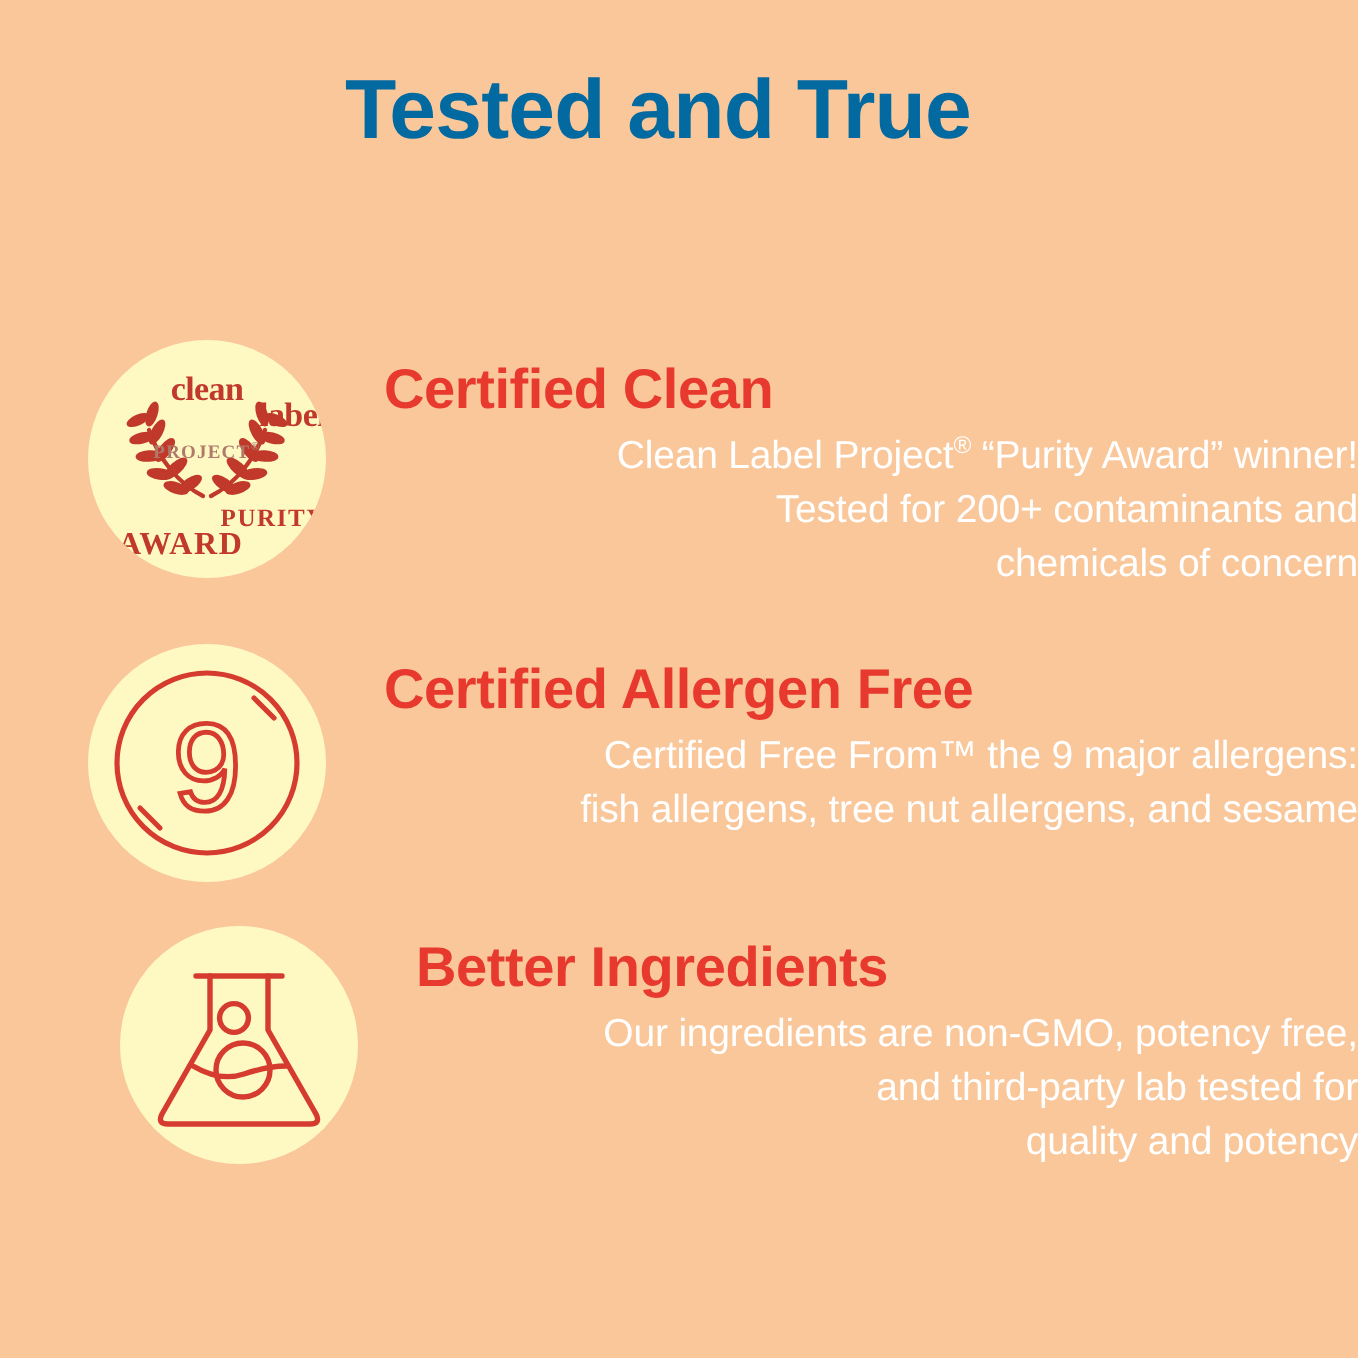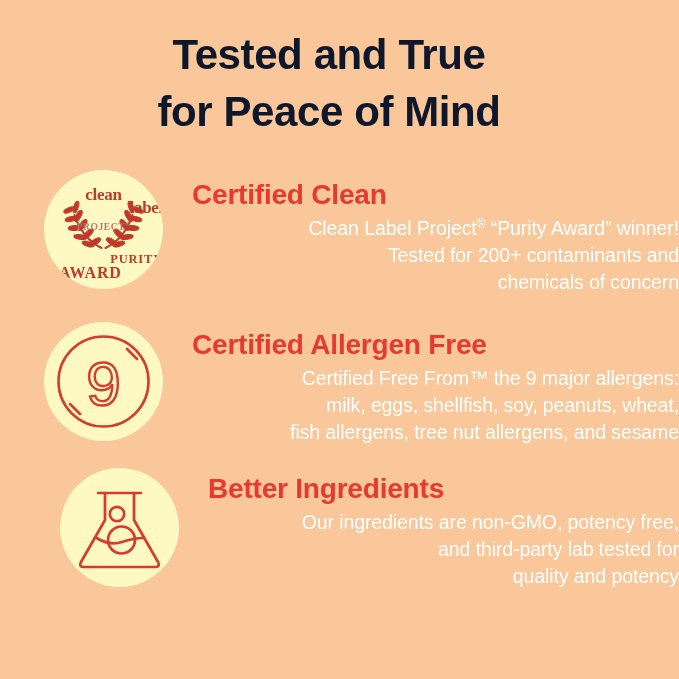--- a/index.html
+++ b/index.html
@@ -22,21 +22,21 @@
     box-sizing: border-box;
   }
 
   
   .headline {
     position: absolute;
     left: 0;
     top: 26px;
     width: 658px;
     text-align: center;
-    color: #0f172a;
+    color: #0369a1;
     font-weight: bold;
     font-size: 42px;
     line-height: 57px;
     letter-spacing: -0.4px;
   }
   .headline .hl-line {
     display: block;
     white-space: nowrap;
   }
 
@@ -107,21 +107,20 @@
   #feature-row-1 .feature-text { padding-top: 6px; }
   #feature-row-2 .feature-text { padding-top: 4px; }
 </style>
 </head>
 <body style="background: rgb(249, 199, 154);">
 
 <div class="page">
 
   <div class="headline">
     <span class="hl-line">Tested and True</span>
-    <span class="hl-line">for Peace of Mind</span>
   </div>
 
   <div class="features">
 
     <div class="feature" id="feature-row-0">
       <div class="feature-icon">
         <svg viewBox="0 0 119 119" xmlns="http://www.w3.org/2000/svg" aria-hidden="true">
 
           <g stroke="#c0392b" fill="#c0392b">
             <g transform="translate(59.5,78) rotate(0)">
@@ -185,21 +184,20 @@
           <line x1="83" y1="27" x2="93" y2="37" stroke="#d63b2f" stroke-width="2.6" stroke-linecap="round"></line>
           <line x1="26" y1="82" x2="36" y2="92" stroke="#d63b2f" stroke-width="2.6" stroke-linecap="round"></line>
           <text x="59.5" y="83" text-anchor="middle" font-family="Liberation Sans, sans-serif" font-size="62" fill="none" stroke="#d63b2f" stroke-width="2.4">9</text>
         </svg>
         <div style="position:absolute;left:0;top:0;width:0;height:0;overflow:hidden;">9</div>
       </div>
       <div class="feature-text">
         <p class="feature-title">Certified Allergen Free</p>
         <p class="feature-body">
           <span class="bl">Certified Free From™ the 9 major allergens:</span>
-          <span class="bl">milk, eggs, shellfish, soy, peanuts, wheat,</span>
           <span class="bl">fish allergens, tree nut allergens, and sesame</span>
         </p>
       </div>
     </div>
 
     <div class="feature" id="feature-row-2">
       <div class="feature-icon">
         <svg viewBox="0 0 119 119" xmlns="http://www.w3.org/2000/svg" aria-hidden="true">
           <g stroke="#d63b2f" stroke-width="2.7" fill="none" stroke-linecap="round" stroke-linejoin="round">
 

